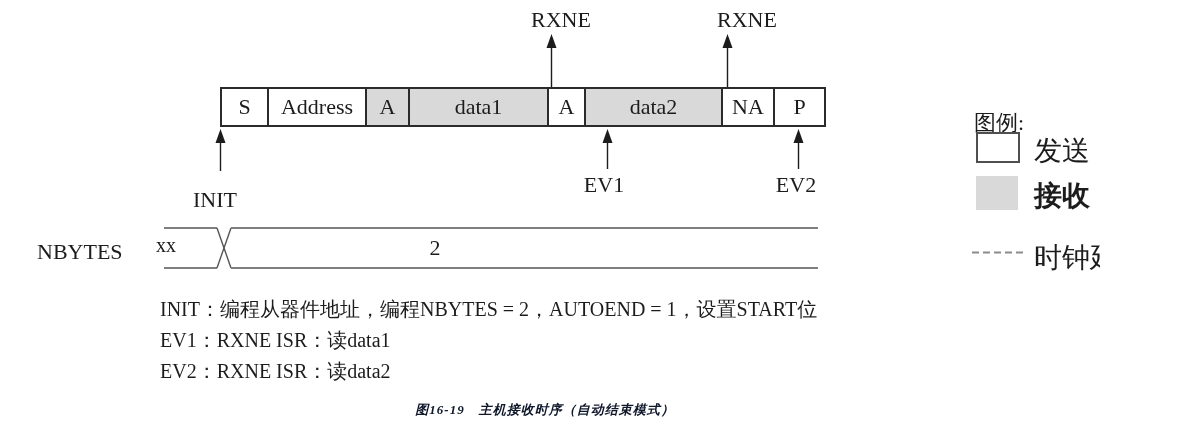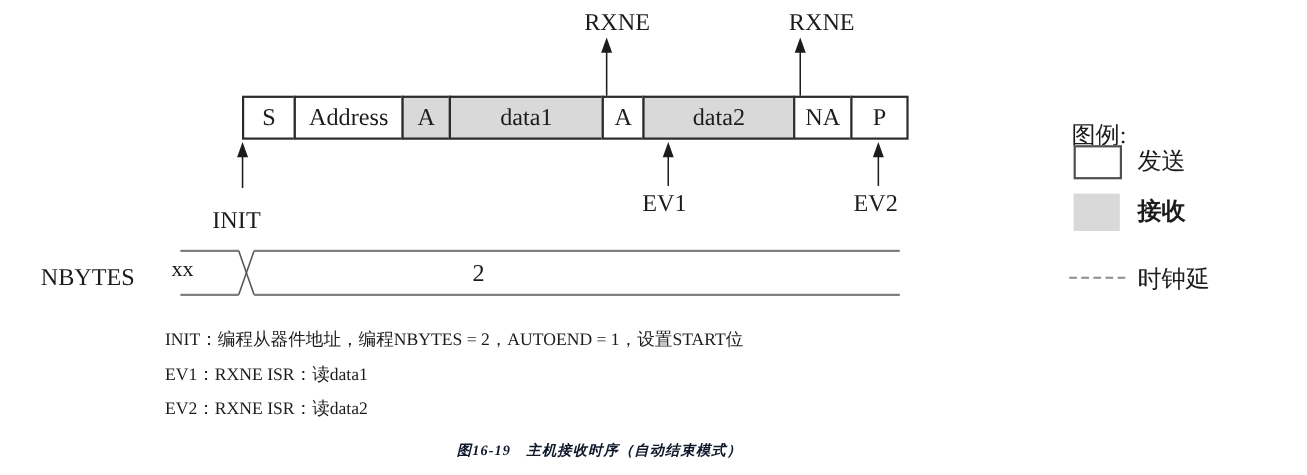--- a/index.html
+++ b/index.html
@@ -14,32 +14,32 @@
     display:flex;align-items:center;justify-content:center;
     font-size:22px;background:#ffffff;
   }
   .fbox:first-child{margin-left:0;}
   .fbox.receive{background:#d9d9d9;}
   .fbox.send{background:#ffffff;}
   
   .sig-label{position:absolute;font-size:22px;white-space:nowrap;}
   .center-x{transform:translateX(-50%);}
   
-  .notes{position:absolute;left:150px;top:294px;font-size:16px;line-height:31px;white-space:nowrap;}
+  .notes{position:absolute;left:160px;top:294px;font-size:20px;line-height:31px;white-space:nowrap;}
   
   .caption{
     position:absolute;left:0;top:401px;width:1090px;text-align:center;
     font-size:13px;font-weight:bold;font-style:italic;color:#0f172a;letter-spacing:1px;
   }
   
   .legend-title{position:absolute;left:974px;top:84px;font-size:22px;margin-top:24px;}
   .swatch{position:absolute;box-sizing:border-box;}
   .swatch.send{left:976px;top:132px;width:44px;height:31px;background:#ffffff;border:2px solid #4f4f4f;}
   .swatch.receive{left:976px;top:176px;width:42px;height:34px;background:#d9d9d9;}
-  .legend-label{position:absolute;left:1034px;font-size:22px;white-space:nowrap;}
+  .legend-label{position:absolute;left:1034px;font-size:28px;white-space:nowrap;}
   .svg-layer{position:absolute;left:0;top:0;pointer-events:none;}
 </style>
 </head>
 <body>
 
 <div class="canvas">
 
   <svg class="svg-layer" width="1188" height="432" viewBox="0 0 1188 432">
 
     <g>

